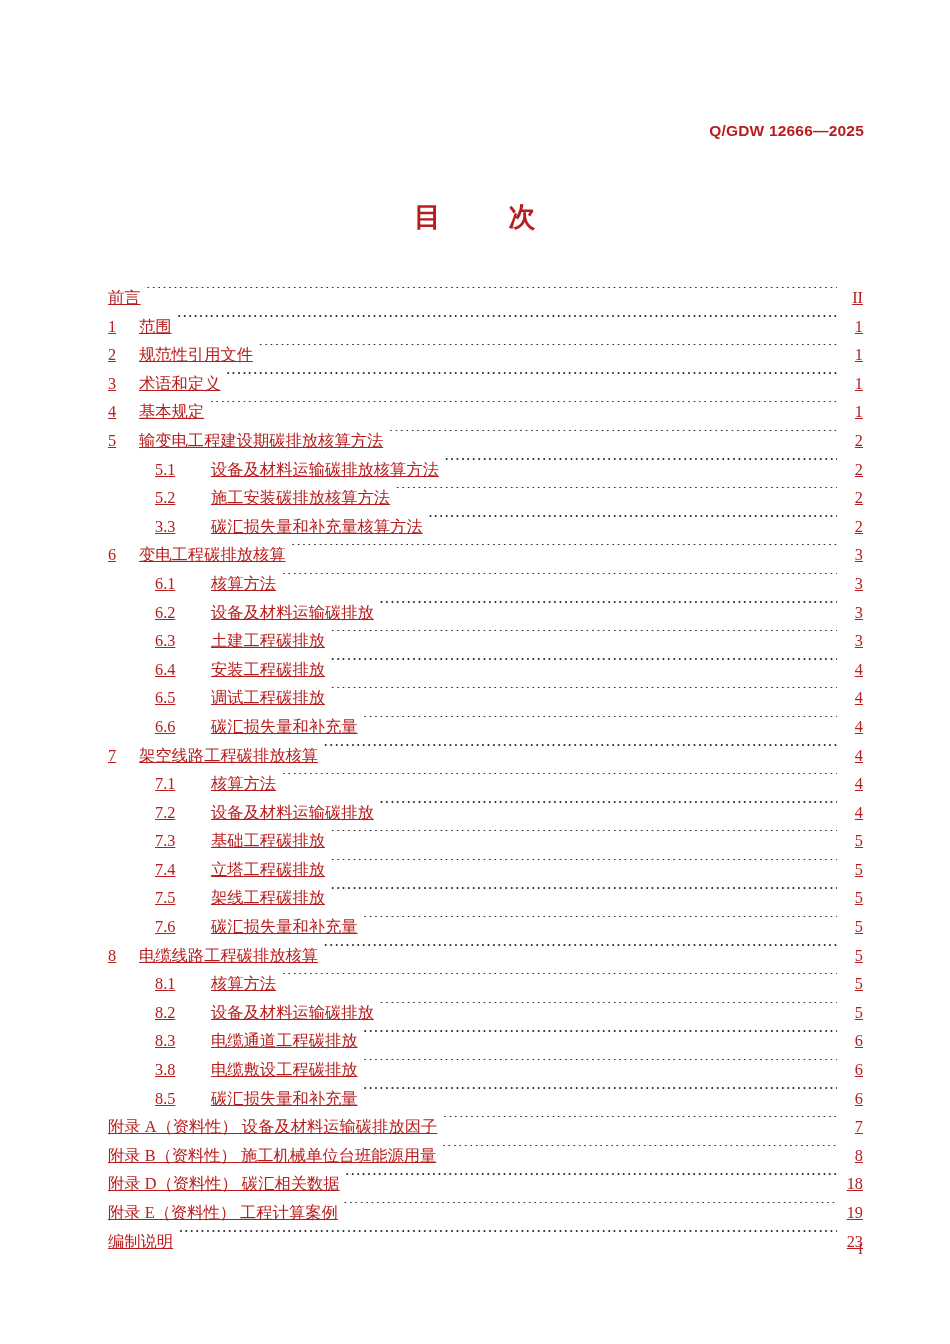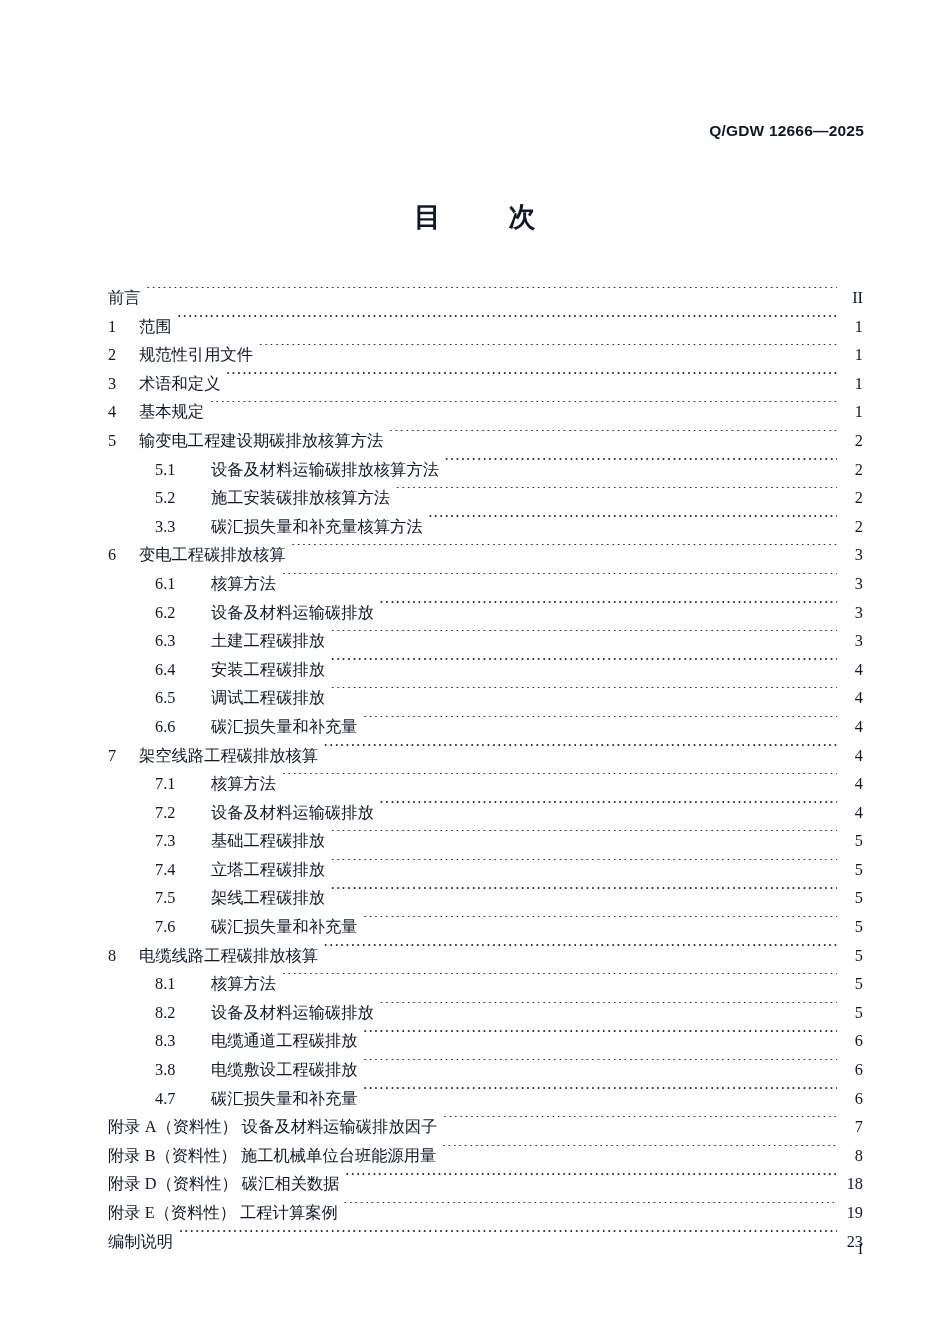--- a/index.html
+++ b/index.html
@@ -6,21 +6,21 @@
     margin: 0;
     padding: 0;
     background: #ffffff;
   }
   .page {
     position: relative;
     width: 950px;
     height: 1344px;
     background: #ffffff;
     font-family: "Liberation Serif", "DejaVu Serif", serif;
-    color: #0f172a;
+    color: #b91c1c;
     overflow: hidden;
     box-sizing: border-box;
   }
 
   
   .doc-header {
     position: absolute;
     top: 122px;
     right: 86px;
     font-family: "Liberation Sans", "DejaVu Sans", sans-serif;
@@ -51,20 +51,21 @@
     left: 108px;
     width: 755px;
   }
   .toc-entry {
     display: flex;
     align-items: baseline;
     height: 28.6px;
     font-size: 16.3px;
     line-height: 28.6px;
     white-space: nowrap;
+    text-decoration: underline;
   }
   
   .lvl-0 { padding-left: 0; }
   .lvl-1 { padding-left: 0; }
   .lvl-2 { padding-left: 47px; justify-content: space-between; }
 
   .toc-num {
     display: inline-block;
     flex: 0 0 auto;
     font-size: 16.3px;
@@ -283,21 +284,21 @@
         <span class="toc-dots"></span>
         <span class="toc-page">6</span>
       </div>
       <div class="toc-entry lvl-2">
         <span class="toc-num">3.8</span>
         <span class="toc-label">电缆敷设工程碳排放</span>
         <span class="toc-dots"></span>
         <span class="toc-page">6</span>
       </div>
       <div class="toc-entry lvl-2">
-        <span class="toc-num">4.7</span>
+        <span class="toc-num">8.5</span>
         <span class="toc-label">碳汇损失量和补充量</span>
         <span class="toc-dots"></span>
         <span class="toc-page">6</span>
       </div>
       <div class="toc-entry lvl-0">
         <span class="toc-label">附录 A（资料性）  设备及材料运输碳排放因子</span>
         <span class="toc-dots"></span>
         <span class="toc-page">7</span>
       </div>
       <div class="toc-entry lvl-0">

